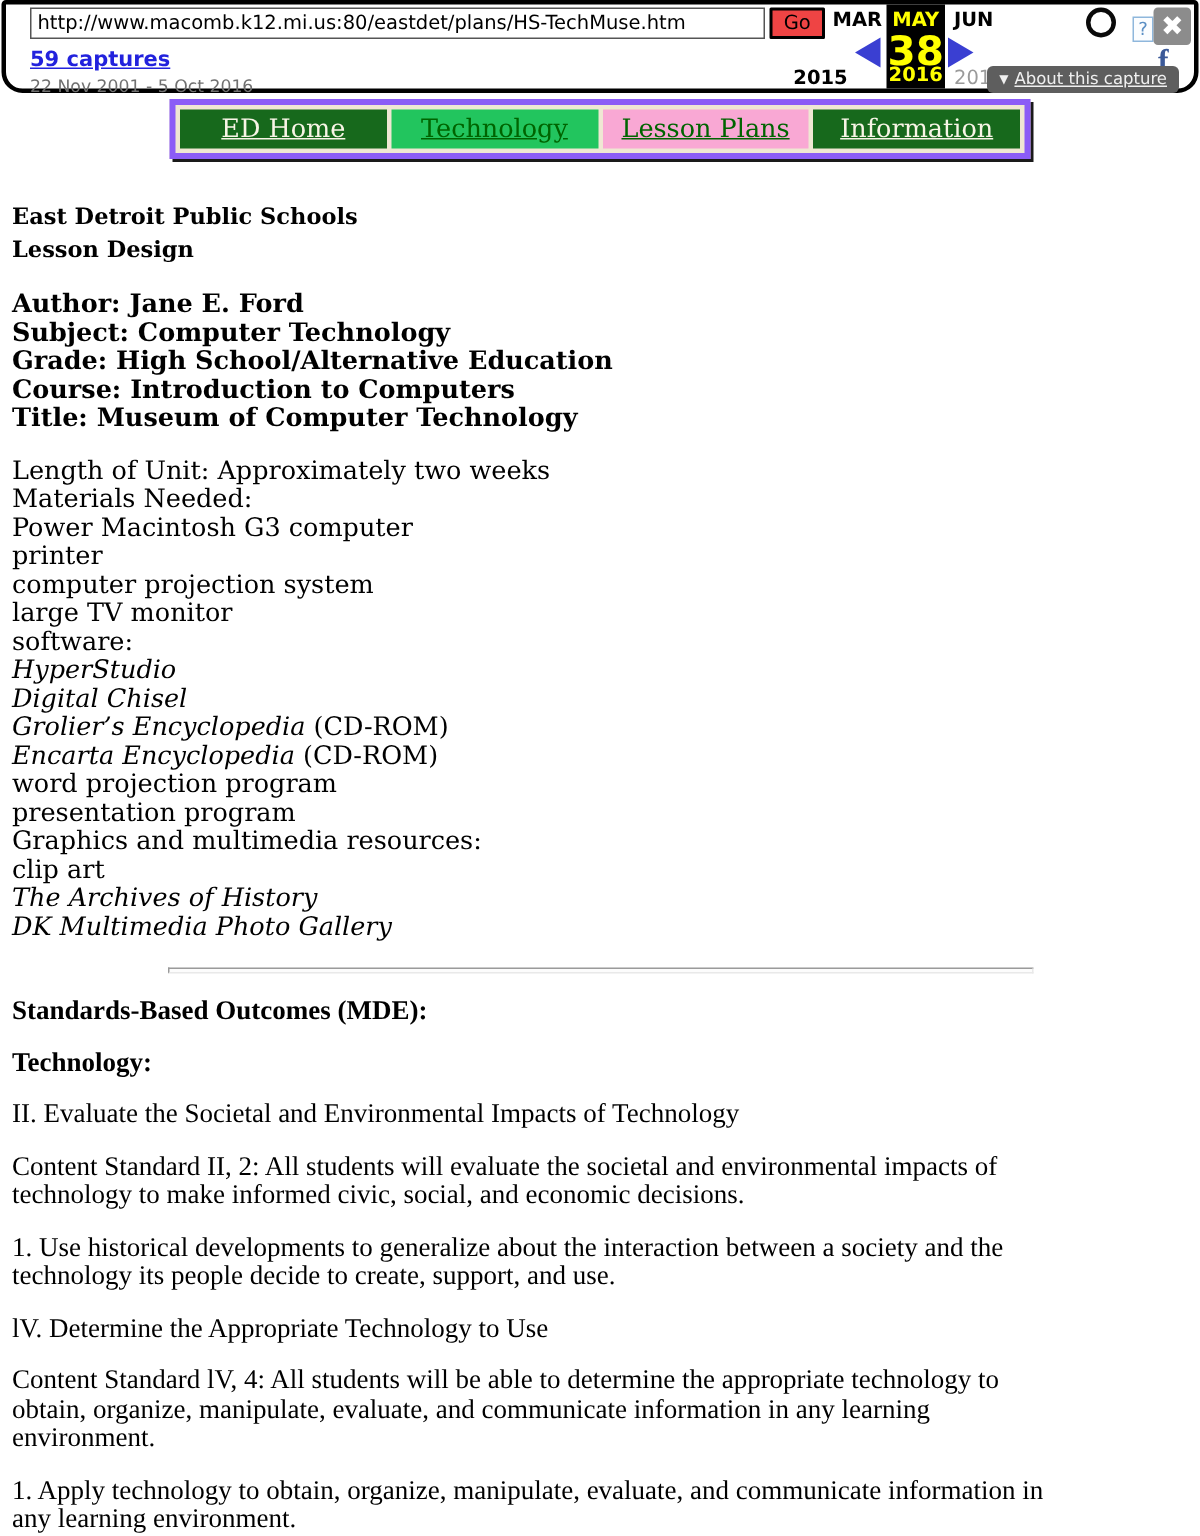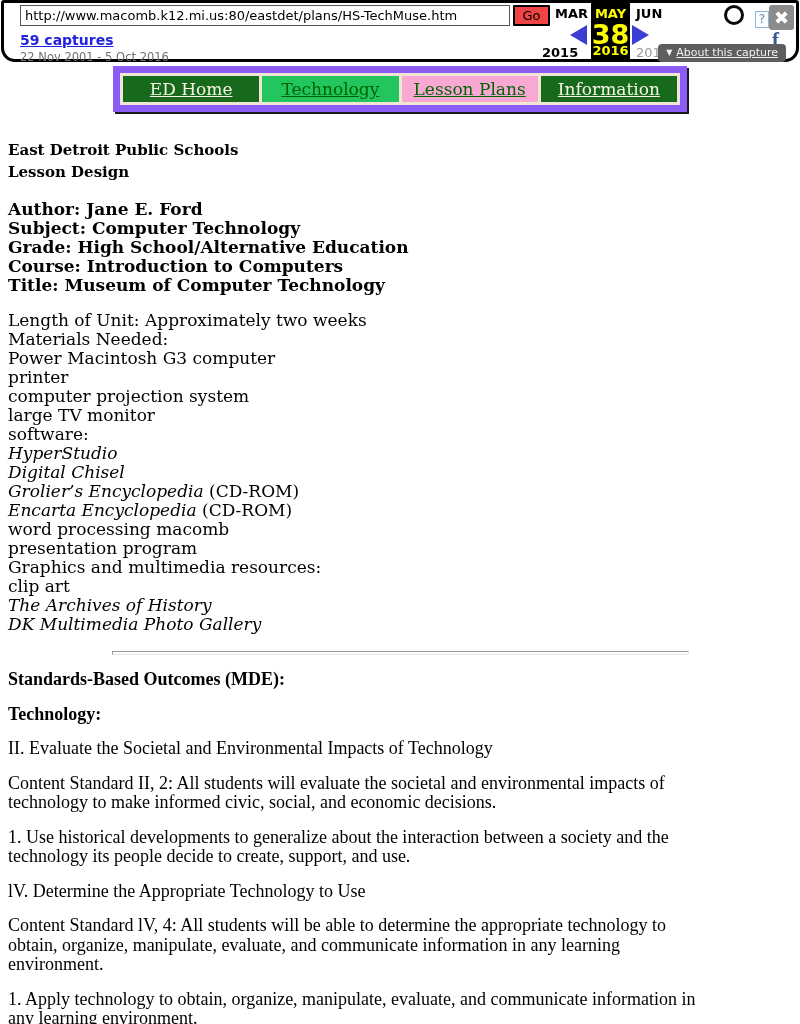--- a/index.html
+++ b/index.html
@@ -11,21 +11,21 @@
   .url-input { position:absolute; left:16px; top:2px; width:480px; height:17px;
                border:1px solid #555; font:13px "DejaVu Sans", sans-serif; padding:1px 4px; color:#000; background:#fff; }
   .go-btn { position:absolute; left:509px; top:2px; width:37px; height:21px; background:#ef4444;
             border:2px solid #000; border-radius:1px; font:13px "DejaVu Sans", sans-serif; color:#000; }
   .captures-link { position:absolute; left:16px; top:29px; font:bold 14px "DejaVu Sans", sans-serif;
                    color:#2222dd; text-decoration:underline; cursor:pointer; }
   .date-range { position:absolute; left:16px; top:47px; font:11.5px "DejaVu Sans", sans-serif; color:#707070; }
 
   .month-prev { position:absolute; left:538px; top:3px; width:46px; text-align:right; font:bold 13px "DejaVu Sans", sans-serif; }
   .month-next { position:absolute; left:632px; top:3px; font:bold 13px "DejaVu Sans", sans-serif; }
-  .year-prev  { position:absolute; left:538px; top:42px; width:46px; text-align:left; font:bold 13px "DejaVu Sans", sans-serif; }
+  .year-prev  { position:absolute; left:520px; top:42px; width:46px; text-align:center; font:bold 13px "DejaVu Sans", sans-serif; }
   .year-next  { position:absolute; left:632px; top:42px; font:13px "DejaVu Sans", sans-serif; color:#9a9a9a; }
 
   .black-col { position:absolute; left:587px; top:0; width:39px; height:56px; background:#000; color:#ffff00; text-align:center; }
   .bc-month { font:bold 13px "DejaVu Sans", sans-serif; padding-top:3px; }
   .bc-day   { font:bold 27px "DejaVu Sans", sans-serif; line-height:27px; }
   .bc-year  { position:absolute; left:0; right:0; bottom:1px; font:bold 13px "DejaVu Sans", sans-serif; }
 
   .arrow-left  { position:absolute; left:566px; top:22px; width:0; height:0; cursor:pointer;
                  border-top:10px solid transparent; border-bottom:10px solid transparent; border-right:17px solid #3a3fd2; }
   .arrow-right { position:absolute; left:628px; top:22px; width:0; height:0; cursor:pointer;
@@ -37,21 +37,21 @@
   .close-icon { position:absolute; left:765px; top:2px; width:25px; height:25px; background:#8c8c8c; border-radius:3px;
                 color:#fff; font:bold 18px "DejaVu Sans", sans-serif; text-align:center; line-height:25px; cursor:pointer; }
   .fb-icon { position:absolute; left:768px; top:25px; font:bold 21px "Liberation Serif", serif; color:#3b5998; cursor:pointer; }
 
   .about-tab { position:absolute; right:10px; bottom:-3px; background:#5e5e5e; color:#f0f0f0;
                font:11px "DejaVu Sans", sans-serif; padding:2px 8px 3px; border-radius:4px; cursor:pointer; white-space:nowrap; }
   .about-tab .caret { font-size:8px; margin-right:4px; vertical-align:1px; }
   .about-tab .lbl { text-decoration:underline; }
 
   
-  .site-nav { margin:4px auto 0; width:574px; border:7px solid #8b5cf6; background:#efe7d3;
+  .site-nav { margin:4px auto 0; width:574px; border:4px solid #8b5cf6; background:#efe7d3;
               border-collapse:separate; border-spacing:3px; box-shadow:2px 2px 0 #1a1a1a; }
   .site-nav td { width:25%; height:24px; text-align:center; vertical-align:middle; }
   .site-nav td.green  { background:#17691c; }
   .site-nav td.cream  { background:#22c55e; }
   .site-nav td.yellow { background:#f9a8d4; }
   .nav-link { font:17px "DejaVu Serif", serif; text-decoration:underline; cursor:pointer; }
   td.green  .nav-link { color:#f8f5e6; }
   td.cream  .nav-link, td.yellow .nav-link { color:#006400; }
 
   
@@ -131,21 +131,21 @@
       <div class="mat-line"><span>Materials Needed:</span></div>
       <div class="mat-line"><span>Power Macintosh G3 computer</span></div>
       <div class="mat-line"><span>printer</span></div>
       <div class="mat-line"><span>computer projection system</span></div>
       <div class="mat-line"><span>large TV monitor</span></div>
       <div class="mat-line"><span>software:</span></div>
       <div class="mat-line"><span class="it">HyperStudio</span></div>
       <div class="mat-line"><span class="it">Digital Chisel</span></div>
       <div class="mat-line"><span class="it">Grolier’s Encyclopedia</span><span> (CD-ROM)</span></div>
       <div class="mat-line"><span class="it">Encarta Encyclopedia</span><span> (CD-ROM)</span></div>
-      <div class="mat-line"><span>word processing macomb</span></div>
+      <div class="mat-line"><span>word projection program</span></div>
       <div class="mat-line"><span>presentation program</span></div>
       <div class="mat-line"><span>Graphics and multimedia resources:</span></div>
       <div class="mat-line"><span>clip art</span></div>
       <div class="mat-line"><span class="it">The Archives of History</span></div>
       <div class="mat-line"><span class="it">DK Multimedia Photo Gallery</span></div>
     </div>
 
   <div class="rule"></div>
 
   <div class="standards">

